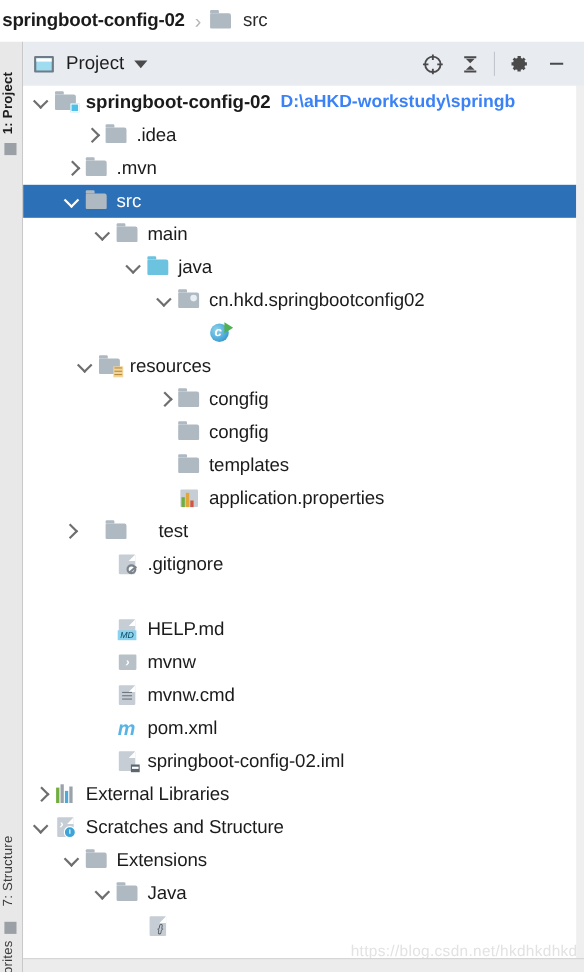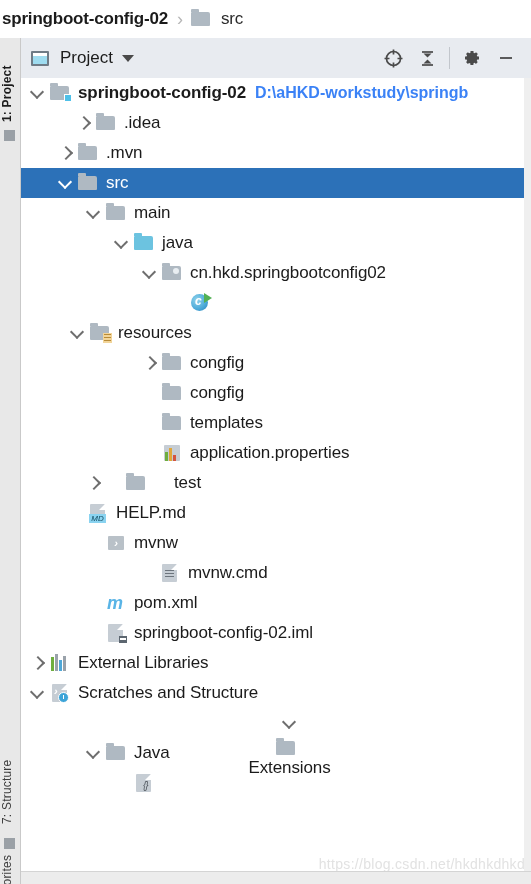--- a/index.html
+++ b/index.html
@@ -329,43 +329,51 @@
       <div class="row" style="padding-left: 118px;">
         <span class="chev none"></span>
         <span class="ico">
           <i class="f-bars"></i>
           <i class="pb pb1"></i>
           <i class="pb pb2"></i>
           <i class="pb pb3"></i>
         </span>
         <span class="lbl">application.properties</span>
       </div>
-      <div class="row" style="padding-left: 62px; gap: 20px;">
+      <div class="row" style="padding-left: 32px; gap: 20px;">
         <span class="chev"></span>
         <span class="ico">
           <i class="f-folder"></i>
         </span>
         <span class="lbl">test</span>
       </div>
-      <div class="row" style="padding-left: 44px;">
+      <div class="row" style="padding-left: 62px;">
+        <span class="chev none"></span>
+        <span class="ico">
+          <i class="f-page"></i>
+          <i class="f-ban"></i>
+        </span>
+        <span class="lbl">.gitignore</span>
+      </div>
+      <div class="row" style="padding-left: 62px; margin-top: 29px;">
         <span class="chev none"></span>
         <span class="ico">
           <i class="f-page"></i>
           <i class="f-md">MD</i>
         </span>
         <span class="lbl">HELP.md</span>
       </div>
       <div class="row" style="padding-left: 62px;">
         <span class="chev none"></span>
         <span class="ico">
           <i class="f-run">›</i>
         </span>
         <span class="lbl">mvnw</span>
       </div>
-      <div class="row" style="padding-left: 85px; margin-left: 31px;">
+      <div class="row" style="padding-left: 62px;">
         <span class="chev none"></span>
         <span class="ico">
           <i class="f-page"></i>
           <i class="f-lines"></i>
         </span>
         <span class="lbl">mvnw.cmd</span>
       </div>
       <div class="row" style="padding-left: 62px;">
         <span class="chev none"></span>
         <span class="ico">
@@ -393,21 +401,21 @@
       </div>
       <div class="row" style="padding-left: 6px;">
         <span class="chev open"></span>
         <span class="ico">
           <i class="f-page"></i>
           <i class="f-chevglyph">›</i>
           <i class="f-clock"></i>
         </span>
         <span class="lbl">Scratches and Structure</span>
       </div>
-      <div class="row" style="padding-left: 34px; flex-direction: column;">
+      <div class="row" style="padding-left: 34px;">
         <span class="chev open"></span>
         <span class="ico">
           <i class="f-folder"></i>
         </span>
         <span class="lbl">Extensions</span>
       </div>
       <div class="row" style="padding-left: 62px;">
         <span class="chev open"></span>
         <span class="ico">
           <i class="f-folder"></i>

